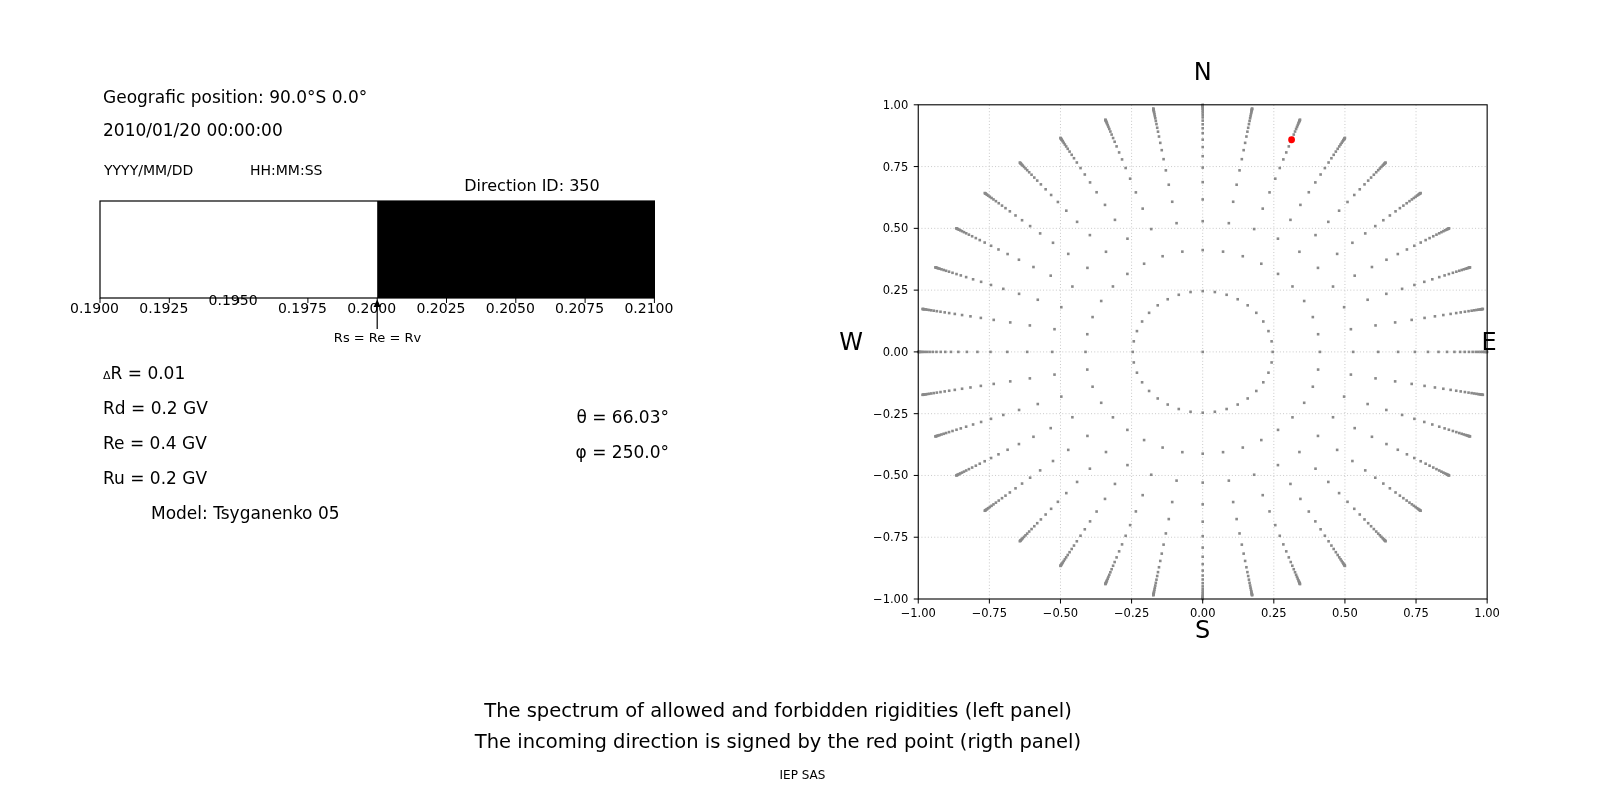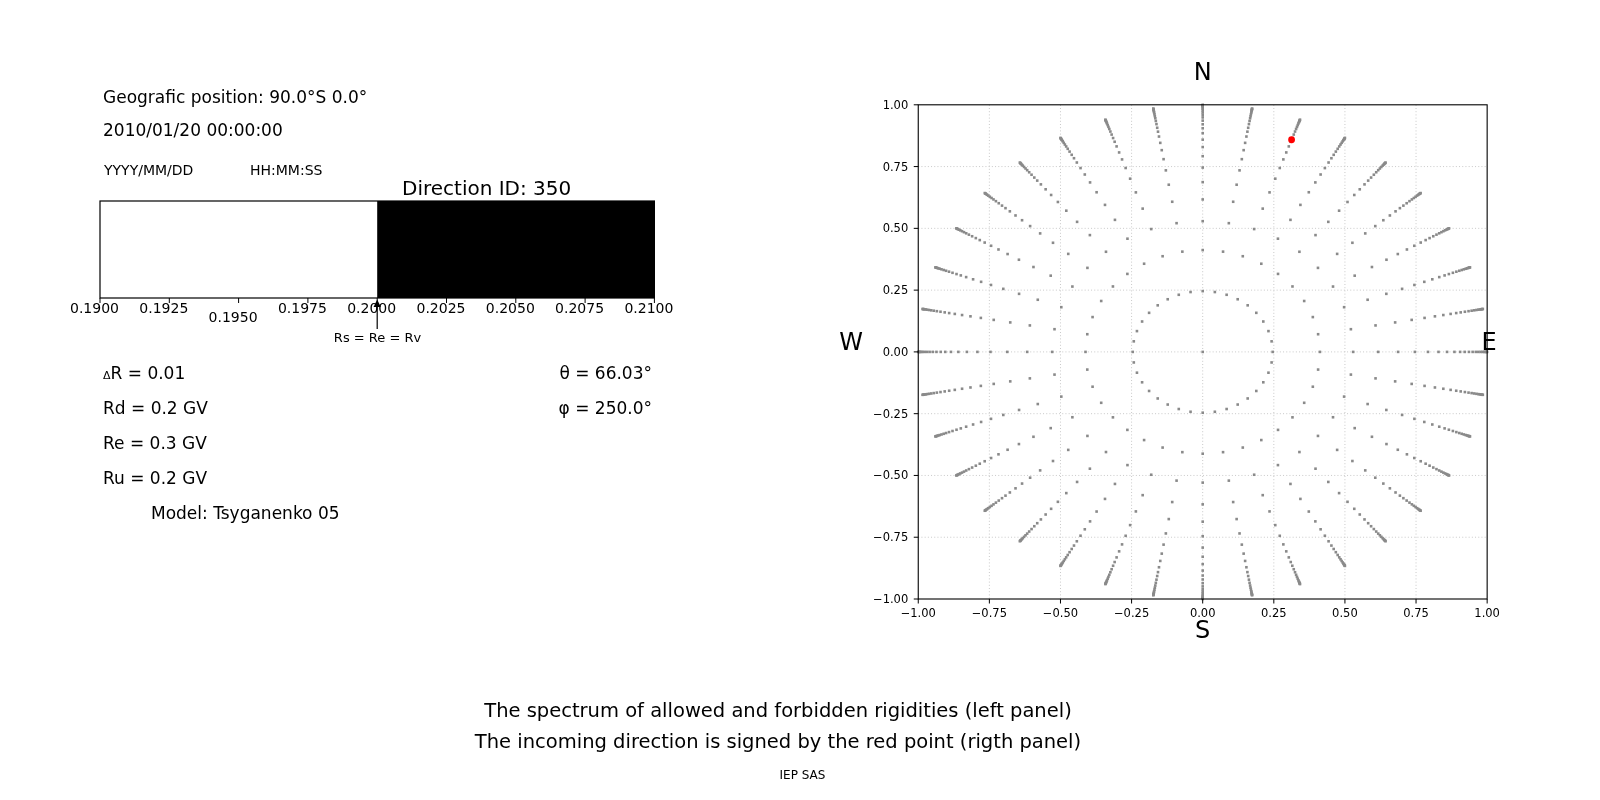--- a/index.html
+++ b/index.html
@@ -4,23 +4,23 @@
 <style>
   html,body{margin:0;padding:0;background:#fff;}
   #canvas{position:relative;width:1600px;height:800px;background:#ffffff;
           font-family:"DejaVu Sans","Liberation Sans",sans-serif;color:#000;overflow:hidden;}
   #gfx{position:absolute;left:0;top:0;}
   .t{position:absolute;white-space:nowrap;line-height:1.15;}
   .geo{left:103px;top:88px;font-size:17px;}
   .date{left:103px;top:121px;font-size:17px;text-align:right;}
   .fmt1{left:104px;top:162px;font-size:14px;}
   .fmt2{left:250px;top:162px;font-size:14px;}
-  .dirid{left:402px;top:177px;width:260px;text-align:left;font-size:20px;}
+  .dirid{left:402px;top:177px;width:260px;text-align:center;font-size:16px;}
   .row{left:103px;font-size:17px;}
-  .rowR{left:452px;width:200px;text-align:right;font-size:17px;}
+  .rowR{left:469px;width:200px;text-align:right;font-size:17px;margin-top:44px;}
   .r1{top:364px;} .r2{top:399px;} .r3{top:434px;} .r4{top:469px;} .r5{top:504px;margin-left:48px;}
   .dsym{font-size:11px;}
   .rslab{left:307px;top:331px;width:141px;text-align:center;font-size:13px;}
   .card{width:44px;text-align:center;font-size:24px;}
   .cN{left:1180.7px;top:58.5px;} .cS{left:1180.7px;top:616.8px;}
   .cW{left:829px;top:329.4px;} .cE{left:1467px;top:329.4px;}
   .cap{left:0px;width:1556px;text-align:center;font-size:19.5px;}
   .cap1{top:700px;} .cap2{top:731px;}
   .credit{left:0px;width:1605px;text-align:center;font-size:12px;top:769px;}
   .ticklab{position:absolute;font-size:11.5px;line-height:14px;white-space:nowrap;}
@@ -913,38 +913,38 @@
 <div class="t geo">Geografic position: 90.0°S 0.0°</div>
 <div class="t date">2010/01/20 00:00:00</div>
 <div class="t fmt1">YYYY/MM/DD</div>
 <div class="t fmt2">HH:MM:SS</div>
 <div class="t dirid">Direction ID: 350</div>
 
 <div class="t rslab">Rs = Re = Rv</div>
 
 <div class="t row r1"><span class="dsym">Δ</span><span>R = 0.01</span></div>
 <div class="t row r2">Rd = 0.2 GV</div>
-<div class="t row r3">Re = 0.3 GV</div>
+<div class="t row r3">Re = 0.4 GV</div>
 <div class="t row r4">Ru = 0.2 GV</div>
 <div class="t row r5">Model: Tsyganenko 05</div>
 <div class="t rowR r1">θ = 66.03°</div>
 <div class="t rowR r2">φ = 250.0°</div>
 
 <div class="t card cN">N</div>
 <div class="t card cS">S</div>
 <div class="t card cW">W</div>
 <div class="t card cE">E</div>
 
 <div class="t cap cap1">The spectrum of allowed and forbidden rigidities (left panel)</div>
 <div class="t cap cap2">The incoming direction is signed by the red point (rigth panel)</div>
 <div class="t credit">IEP SAS</div>
 
 <div class="barlab" style="left: 70px; top: 301px; width: 60px;">0.1900</div>
     <div class="barlab" style="left: 139.3px; top: 301px; width: 60px;">0.1925</div>
-    <div class="barlab" style="left: 208.6px; top: 310px; width: 60px;">0.1950</div>
+    <div class="barlab" style="left: 208.6px; top: 293px; width: 60px;">0.1950</div>
     <div class="barlab" style="left: 277.9px; top: 301px; width: 60px;">0.1975</div>
     <div class="barlab" style="left: 347.2px; top: 301px; width: 60px;">0.2000</div>
     <div class="barlab" style="left: 416.5px; top: 301px; width: 60px;">0.2025</div>
     <div class="barlab" style="left: 485.8px; top: 301px; width: 60px;">0.2050</div>
     <div class="barlab" style="left: 555.1px; top: 301px; width: 60px;">0.2075</div>
     <div class="barlab" style="left: 624.4px; top: 301px; width: 60px;">0.2100</div>
     <div class="ticklab" style="left: 893.25px; top: 606px; width: 50px; text-align: center;">−1.00</div>
     <div class="ticklab" style="left: 848.25px; top: 592px; width: 60px; text-align: right;">−1.00</div>
     <div class="ticklab" style="left: 964.362px; top: 606px; width: 50px; text-align: center;">−0.75</div>
     <div class="ticklab" style="left: 848.25px; top: 530.225px; width: 60px; text-align: right;">−0.75</div>

